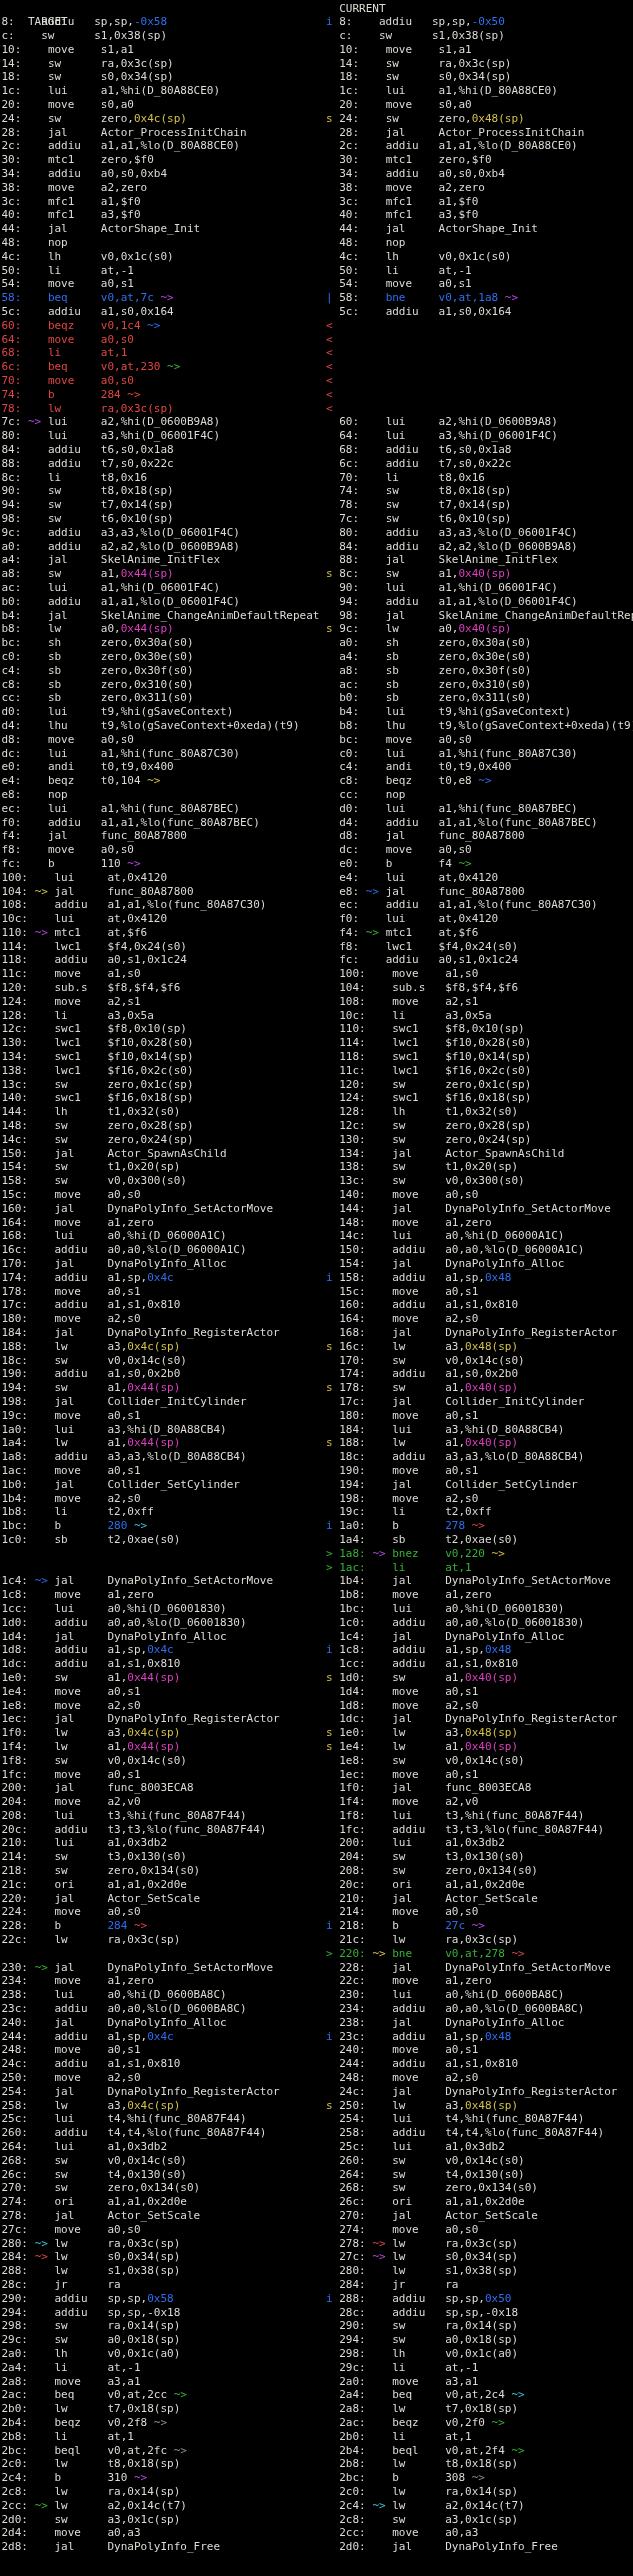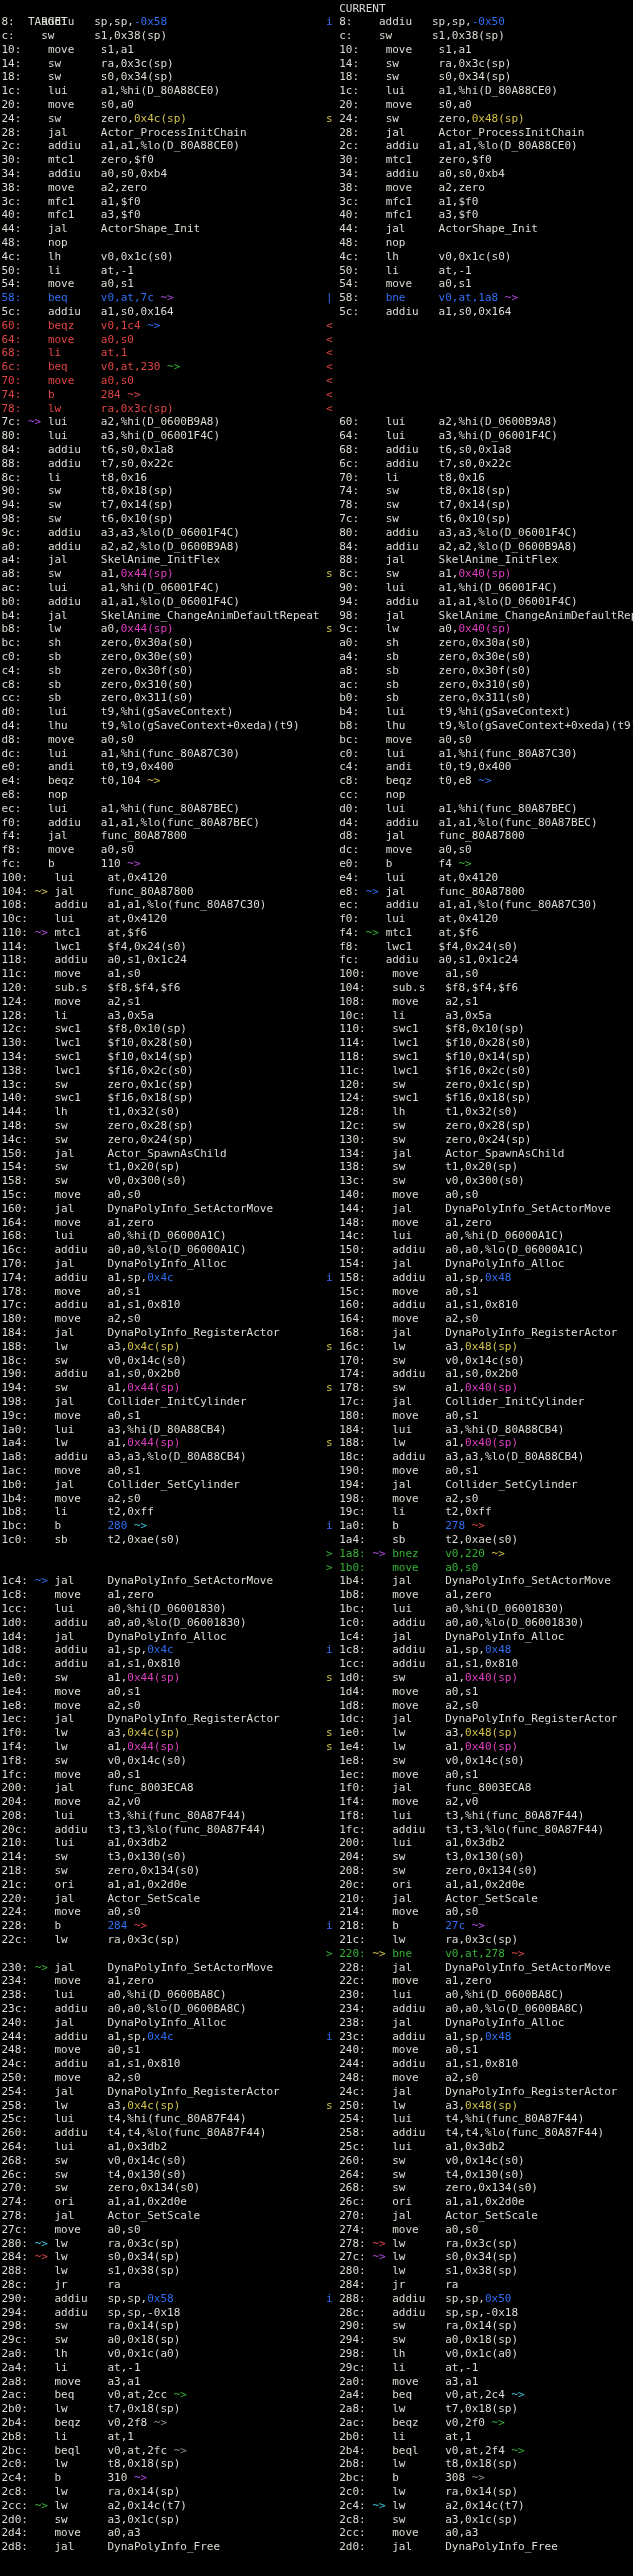--- a/index.html
+++ b/index.html
@@ -138,21 +138,21 @@
       <div class="row"><span class="side left"><span style="color: rgb(222, 220, 214);">1a0:</span><span style="color: rgb(222, 220, 214);">    </span><span style="color: rgb(222, 220, 214);">lui     </span><span style="color: rgb(222, 220, 214);">a3,%hi(D_80A88CB4)</span></span><span class="side right"><span style="color: rgb(222, 220, 214);">  </span><span style="color: rgb(222, 220, 214);">184:</span><span style="color: rgb(222, 220, 214);">    </span><span style="color: rgb(222, 220, 214);">lui     </span><span style="color: rgb(222, 220, 214);">a3,%hi(D_80A88CB4)</span></span></div>
       <div class="row"><span class="side left"><span style="color: rgb(222, 220, 214);">1a4:</span><span style="color: rgb(222, 220, 214);">    </span><span style="color: rgb(222, 220, 214);">lw      </span><span style="color: rgb(222, 220, 214);">a1,</span><span style="color: rgb(223, 63, 195);">0x44(sp)</span></span><span class="side right"><span style="color: rgb(211, 194, 75);">s</span><span style="color: rgb(222, 220, 214);"> </span><span style="color: rgb(222, 220, 214);">188:</span><span style="color: rgb(222, 220, 214);">    </span><span style="color: rgb(222, 220, 214);">lw      </span><span style="color: rgb(222, 220, 214);">a1,</span><span style="color: rgb(223, 63, 195);">0x40(sp)</span></span></div>
       <div class="row"><span class="side left"><span style="color: rgb(222, 220, 214);">1a8:</span><span style="color: rgb(222, 220, 214);">    </span><span style="color: rgb(222, 220, 214);">addiu   </span><span style="color: rgb(222, 220, 214);">a3,a3,%lo(D_80A88CB4)</span></span><span class="side right"><span style="color: rgb(222, 220, 214);">  </span><span style="color: rgb(222, 220, 214);">18c:</span><span style="color: rgb(222, 220, 214);">    </span><span style="color: rgb(222, 220, 214);">addiu   </span><span style="color: rgb(222, 220, 214);">a3,a3,%lo(D_80A88CB4)</span></span></div>
       <div class="row"><span class="side left"><span style="color: rgb(222, 220, 214);">1ac:</span><span style="color: rgb(222, 220, 214);">    </span><span style="color: rgb(222, 220, 214);">move    </span><span style="color: rgb(222, 220, 214);">a0,s1</span></span><span class="side right"><span style="color: rgb(222, 220, 214);">  </span><span style="color: rgb(222, 220, 214);">190:</span><span style="color: rgb(222, 220, 214);">    </span><span style="color: rgb(222, 220, 214);">move    </span><span style="color: rgb(222, 220, 214);">a0,s1</span></span></div>
       <div class="row"><span class="side left"><span style="color: rgb(222, 220, 214);">1b0:</span><span style="color: rgb(222, 220, 214);">    </span><span style="color: rgb(222, 220, 214);">jal     </span><span style="color: rgb(222, 220, 214);">Collider_SetCylinder</span></span><span class="side right"><span style="color: rgb(222, 220, 214);">  </span><span style="color: rgb(222, 220, 214);">194:</span><span style="color: rgb(222, 220, 214);">    </span><span style="color: rgb(222, 220, 214);">jal     </span><span style="color: rgb(222, 220, 214);">Collider_SetCylinder</span></span></div>
       <div class="row"><span class="side left"><span style="color: rgb(222, 220, 214);">1b4:</span><span style="color: rgb(222, 220, 214);">    </span><span style="color: rgb(222, 220, 214);">move    </span><span style="color: rgb(222, 220, 214);">a2,s0</span></span><span class="side right"><span style="color: rgb(222, 220, 214);">  </span><span style="color: rgb(222, 220, 214);">198:</span><span style="color: rgb(222, 220, 214);">    </span><span style="color: rgb(222, 220, 214);">move    </span><span style="color: rgb(222, 220, 214);">a2,s0</span></span></div>
       <div class="row"><span class="side left"><span style="color: rgb(222, 220, 214);">1b8:</span><span style="color: rgb(222, 220, 214);">    </span><span style="color: rgb(222, 220, 214);">li      </span><span style="color: rgb(222, 220, 214);">t2,0xff</span></span><span class="side right"><span style="color: rgb(222, 220, 214);">  </span><span style="color: rgb(222, 220, 214);">19c:</span><span style="color: rgb(222, 220, 214);">    </span><span style="color: rgb(222, 220, 214);">li      </span><span style="color: rgb(222, 220, 214);">t2,0xff</span></span></div>
       <div class="row"><span class="side left"><span style="color: rgb(222, 220, 214);">1bc:</span><span style="color: rgb(222, 220, 214);">    </span><span style="color: rgb(222, 220, 214);">b       </span><span style="color: rgb(46, 111, 242);">280</span><span style="color: rgb(222, 220, 214);"> </span><span style="color: rgb(56, 196, 216);">~&gt;</span></span><span class="side right"><span style="color: rgb(46, 111, 242);">i</span><span style="color: rgb(222, 220, 214);"> </span><span style="color: rgb(222, 220, 214);">1a0:</span><span style="color: rgb(222, 220, 214);">    </span><span style="color: rgb(222, 220, 214);">b       </span><span style="color: rgb(46, 111, 242);">278</span><span style="color: rgb(222, 220, 214);"> </span><span style="color: rgb(224, 69, 69);">~&gt;</span></span></div>
       <div class="row"><span class="side left"><span style="color: rgb(222, 220, 214);">1c0:</span><span style="color: rgb(222, 220, 214);">    </span><span style="color: rgb(222, 220, 214);">sb      </span><span style="color: rgb(222, 220, 214);">t2,0xae(s0)</span></span><span class="side right"><span style="color: rgb(222, 220, 214);">  </span><span style="color: rgb(222, 220, 214);">1a4:</span><span style="color: rgb(222, 220, 214);">    </span><span style="color: rgb(222, 220, 214);">sb      </span><span style="color: rgb(222, 220, 214);">t2,0xae(s0)</span></span></div>
       <div class="row"><span class="side left"></span><span class="side right"><span style="color: rgb(54, 179, 54);">&gt;</span><span style="color: rgb(222, 220, 214);"> </span><span style="color: rgb(54, 179, 54);">1a8:</span><span style="color: rgb(222, 220, 214);"> </span><span style="color: rgb(180, 74, 224);">~&gt;</span><span style="color: rgb(222, 220, 214);"> </span><span style="color: rgb(54, 179, 54);">bnez    </span><span style="color: rgb(54, 179, 54);">v0,220</span><span style="color: rgb(222, 220, 214);"> </span><span style="color: rgb(211, 194, 75);">~&gt;</span></span></div>
-      <div class="row"><span class="side left"></span><span class="side right"><span style="color: rgb(54, 179, 54);">&gt;</span><span style="color: rgb(222, 220, 214);"> </span><span style="color: rgb(54, 179, 54);">1b0:</span><span style="color: rgb(222, 220, 214);">    </span><span style="color: rgb(54, 179, 54);">move    </span><span style="color: rgb(54, 179, 54);">a0,s0</span></span></div>
+      <div class="row"><span class="side left"></span><span class="side right"><span style="color: rgb(54, 179, 54);">&gt;</span><span style="color: rgb(222, 220, 214);"> </span><span style="color: rgb(54, 179, 54);">1ac:</span><span style="color: rgb(222, 220, 214);">    </span><span style="color: rgb(54, 179, 54);">li      </span><span style="color: rgb(54, 179, 54);">at,1</span></span></div>
       <div class="row"><span class="side left"><span style="color: rgb(222, 220, 214);">1c4:</span><span style="color: rgb(222, 220, 214);"> </span><span style="color: rgb(46, 111, 242);">~&gt;</span><span style="color: rgb(222, 220, 214);"> </span><span style="color: rgb(222, 220, 214);">jal     </span><span style="color: rgb(222, 220, 214);">DynaPolyInfo_SetActorMove</span></span><span class="side right"><span style="color: rgb(222, 220, 214);">  </span><span style="color: rgb(222, 220, 214);">1b4:</span><span style="color: rgb(222, 220, 214);">    </span><span style="color: rgb(222, 220, 214);">jal     </span><span style="color: rgb(222, 220, 214);">DynaPolyInfo_SetActorMove</span></span></div>
       <div class="row"><span class="side left"><span style="color: rgb(222, 220, 214);">1c8:</span><span style="color: rgb(222, 220, 214);">    </span><span style="color: rgb(222, 220, 214);">move    </span><span style="color: rgb(222, 220, 214);">a1,zero</span></span><span class="side right"><span style="color: rgb(222, 220, 214);">  </span><span style="color: rgb(222, 220, 214);">1b8:</span><span style="color: rgb(222, 220, 214);">    </span><span style="color: rgb(222, 220, 214);">move    </span><span style="color: rgb(222, 220, 214);">a1,zero</span></span></div>
       <div class="row"><span class="side left"><span style="color: rgb(222, 220, 214);">1cc:</span><span style="color: rgb(222, 220, 214);">    </span><span style="color: rgb(222, 220, 214);">lui     </span><span style="color: rgb(222, 220, 214);">a0,%hi(D_06001830)</span></span><span class="side right"><span style="color: rgb(222, 220, 214);">  </span><span style="color: rgb(222, 220, 214);">1bc:</span><span style="color: rgb(222, 220, 214);">    </span><span style="color: rgb(222, 220, 214);">lui     </span><span style="color: rgb(222, 220, 214);">a0,%hi(D_06001830)</span></span></div>
       <div class="row"><span class="side left"><span style="color: rgb(222, 220, 214);">1d0:</span><span style="color: rgb(222, 220, 214);">    </span><span style="color: rgb(222, 220, 214);">addiu   </span><span style="color: rgb(222, 220, 214);">a0,a0,%lo(D_06001830)</span></span><span class="side right"><span style="color: rgb(222, 220, 214);">  </span><span style="color: rgb(222, 220, 214);">1c0:</span><span style="color: rgb(222, 220, 214);">    </span><span style="color: rgb(222, 220, 214);">addiu   </span><span style="color: rgb(222, 220, 214);">a0,a0,%lo(D_06001830)</span></span></div>
       <div class="row"><span class="side left"><span style="color: rgb(222, 220, 214);">1d4:</span><span style="color: rgb(222, 220, 214);">    </span><span style="color: rgb(222, 220, 214);">jal     </span><span style="color: rgb(222, 220, 214);">DynaPolyInfo_Alloc</span></span><span class="side right"><span style="color: rgb(222, 220, 214);">  </span><span style="color: rgb(222, 220, 214);">1c4:</span><span style="color: rgb(222, 220, 214);">    </span><span style="color: rgb(222, 220, 214);">jal     </span><span style="color: rgb(222, 220, 214);">DynaPolyInfo_Alloc</span></span></div>
       <div class="row"><span class="side left"><span style="color: rgb(222, 220, 214);">1d8:</span><span style="color: rgb(222, 220, 214);">    </span><span style="color: rgb(222, 220, 214);">addiu   </span><span style="color: rgb(222, 220, 214);">a1,sp,</span><span style="color: rgb(46, 111, 242);">0x4c</span></span><span class="side right"><span style="color: rgb(46, 111, 242);">i</span><span style="color: rgb(222, 220, 214);"> </span><span style="color: rgb(222, 220, 214);">1c8:</span><span style="color: rgb(222, 220, 214);">    </span><span style="color: rgb(222, 220, 214);">addiu   </span><span style="color: rgb(222, 220, 214);">a1,sp,</span><span style="color: rgb(46, 111, 242);">0x48</span></span></div>
       <div class="row"><span class="side left"><span style="color: rgb(222, 220, 214);">1dc:</span><span style="color: rgb(222, 220, 214);">    </span><span style="color: rgb(222, 220, 214);">addiu   </span><span style="color: rgb(222, 220, 214);">a1,s1,0x810</span></span><span class="side right"><span style="color: rgb(222, 220, 214);">  </span><span style="color: rgb(222, 220, 214);">1cc:</span><span style="color: rgb(222, 220, 214);">    </span><span style="color: rgb(222, 220, 214);">addiu   </span><span style="color: rgb(222, 220, 214);">a1,s1,0x810</span></span></div>
       <div class="row"><span class="side left"><span style="color: rgb(222, 220, 214);">1e0:</span><span style="color: rgb(222, 220, 214);">    </span><span style="color: rgb(222, 220, 214);">sw      </span><span style="color: rgb(222, 220, 214);">a1,</span><span style="color: rgb(223, 63, 195);">0x44(sp)</span></span><span class="side right"><span style="color: rgb(211, 194, 75);">s</span><span style="color: rgb(222, 220, 214);"> </span><span style="color: rgb(222, 220, 214);">1d0:</span><span style="color: rgb(222, 220, 214);">    </span><span style="color: rgb(222, 220, 214);">sw      </span><span style="color: rgb(222, 220, 214);">a1,</span><span style="color: rgb(223, 63, 195);">0x40(sp)</span></span></div>
       <div class="row"><span class="side left"><span style="color: rgb(222, 220, 214);">1e4:</span><span style="color: rgb(222, 220, 214);">    </span><span style="color: rgb(222, 220, 214);">move    </span><span style="color: rgb(222, 220, 214);">a0,s1</span></span><span class="side right"><span style="color: rgb(222, 220, 214);">  </span><span style="color: rgb(222, 220, 214);">1d4:</span><span style="color: rgb(222, 220, 214);">    </span><span style="color: rgb(222, 220, 214);">move    </span><span style="color: rgb(222, 220, 214);">a0,s1</span></span></div>
       <div class="row"><span class="side left"><span style="color: rgb(222, 220, 214);">1e8:</span><span style="color: rgb(222, 220, 214);">    </span><span style="color: rgb(222, 220, 214);">move    </span><span style="color: rgb(222, 220, 214);">a2,s0</span></span><span class="side right"><span style="color: rgb(222, 220, 214);">  </span><span style="color: rgb(222, 220, 214);">1d8:</span><span style="color: rgb(222, 220, 214);">    </span><span style="color: rgb(222, 220, 214);">move    </span><span style="color: rgb(222, 220, 214);">a2,s0</span></span></div>

